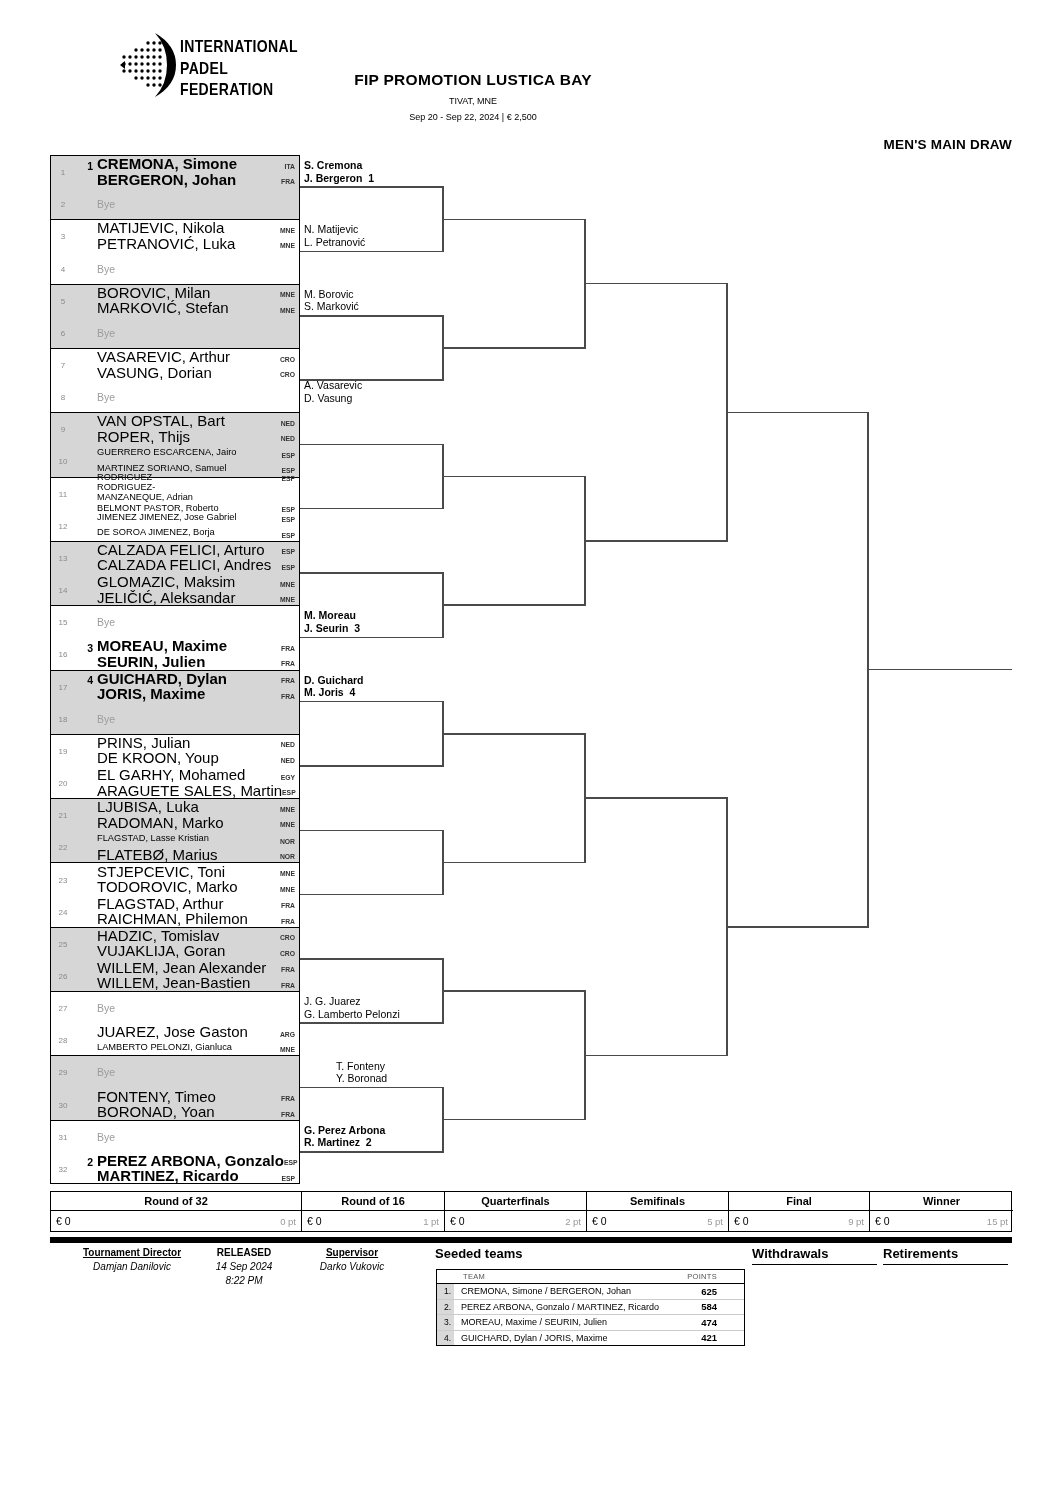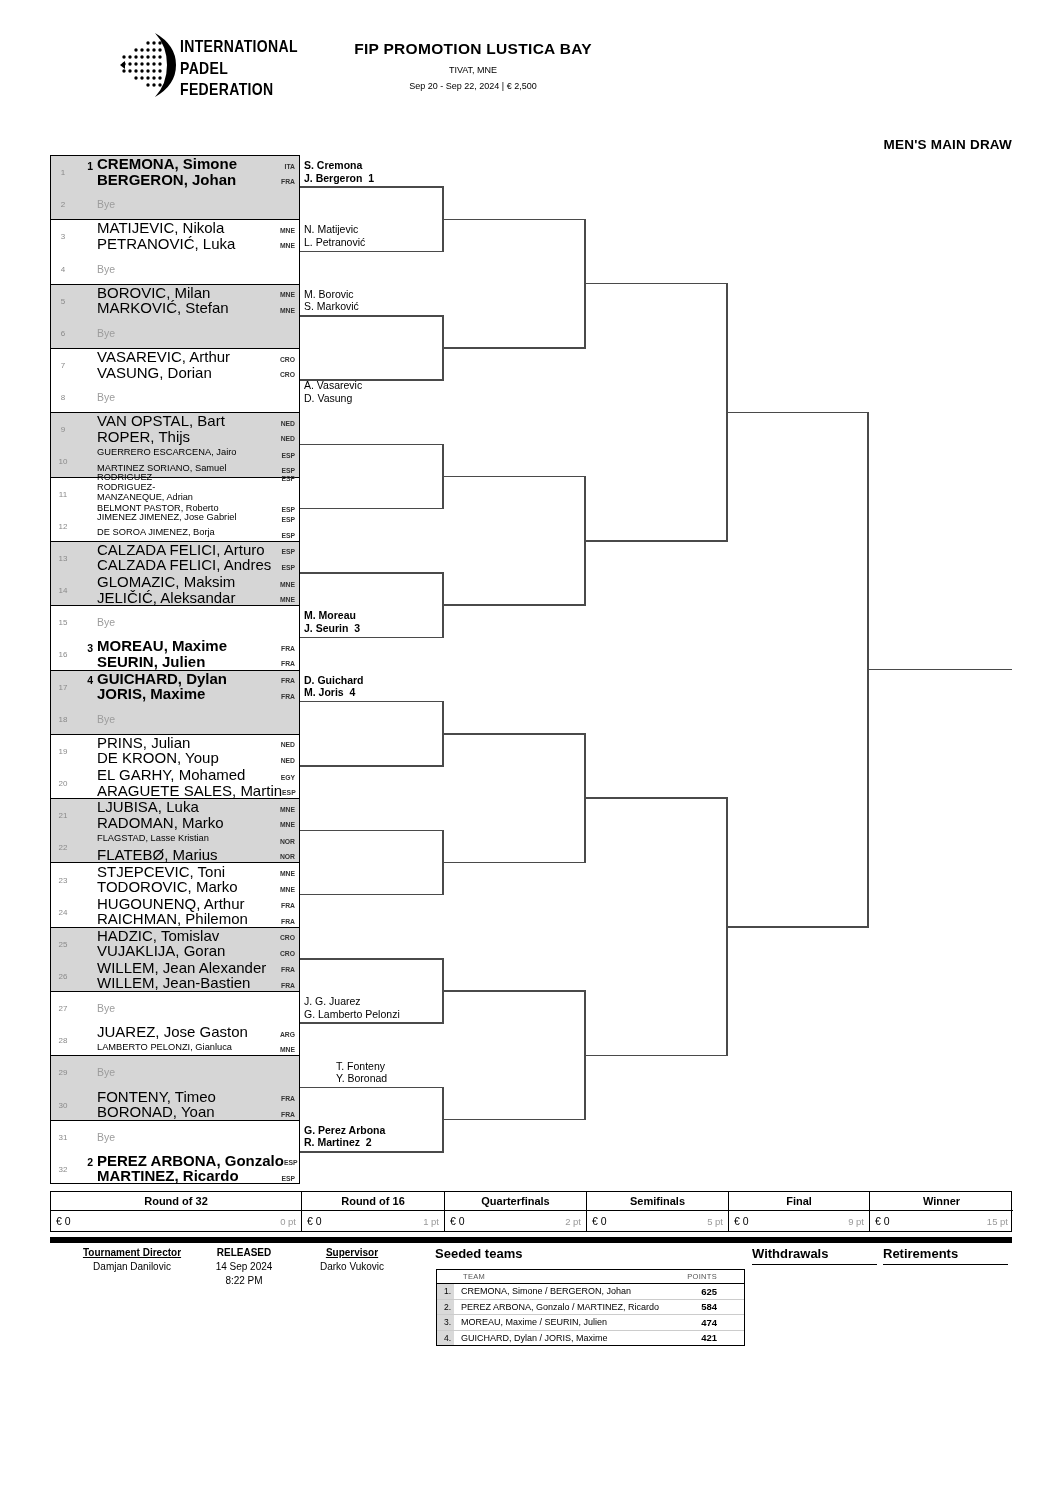--- a/index.html
+++ b/index.html
@@ -4,21 +4,21 @@
 <style>
   html,body{margin:0;padding:0;background:#888;}
   .page{position:relative;width:1058px;height:1497px;background:#fff;margin:0 auto;
         font-family:"Liberation Sans","DejaVu Sans",sans-serif;color:#000;overflow:hidden;}
   .abs{position:absolute;}
 
   
   .org-text{position:absolute;left:180px;top:36px;font-size:16.5px;font-weight:800;
             line-height:21.5px;transform:scaleX(.85);transform-origin:left top;letter-spacing:.4px;}
   .title-block{position:absolute;left:273px;top:40px;width:400px;text-align:center;}
-  .title-main{font-size:15.5px;font-weight:bold;letter-spacing:.3px;}
+  .title-main{font-size:15.5px;font-weight:bold;letter-spacing:.3px;margin-top:31px;}
   .title-sub{font-size:9px;margin-top:7px;}
   .title-dates{font-size:9px;margin-top:6px;}
   .draw-label{position:absolute;left:790px;top:137px;width:222px;text-align:right;
               font-size:13.5px;font-weight:bold;letter-spacing:.2px;}
 
   
   #entries{position:absolute;left:50px;top:155px;width:250px;height:1029px;
            border:1px solid #000;box-sizing:border-box;}
   .match{position:absolute;left:0;width:100%;box-sizing:border-box;border-bottom:1px solid #000;}
   .match:last-child{border-bottom:none;}
@@ -55,21 +55,21 @@
          font-size:11px;font-weight:bold;line-height:18px;}
   .rvals{position:relative;height:21px;font-size:10.5px;}
   .rprize{position:absolute;left:5px;top:4px;}
   .rpts{position:absolute;right:5px;top:5px;font-size:9.5px;color:#999;text-align:right;}
   #blackbar{position:absolute;left:50px;top:1237px;width:962px;height:6px;background:#000;}
 
   
   .info-block{position:absolute;text-align:center;font-size:10px;}
   .info-label{font-weight:bold;text-decoration:underline;}
   .info-label.nound{text-decoration:none;}
-  .info-line{margin-top:3px;}
+  .info-line{margin-top:3px;font-style:italic;}
   .seeded-title{position:absolute;left:435px;top:1246px;font-size:13px;font-weight:bold;}
   #seededtbl{position:absolute;left:436px;top:1269px;width:309px;border:1.5px solid #000;
              box-sizing:border-box;background:#fff;}
   .sthead{display:flex;height:13px;border-bottom:1px solid #000;align-items:center;
           font-size:7.5px;color:#555;letter-spacing:.3px;}
   .sthead .h1{padding-left:26px;flex:1;}
   .sthead .h2{padding-right:27px;}
   .strow{display:flex;height:14.5px;align-items:center;border-top:1px solid #ccc;}
   .strow:first-of-type{border-top:none;}
   .strank{width:17px;align-self:stretch;background:#d9d9d9;font-size:8.5px;
@@ -410,21 +410,21 @@
             <div class="player">
               <span class="pname">TODOROVIC, Marko</span>
               <span class="ctry">MNE</span>
             </div>
           </div>
         </div>
         <div class="entry" style="top: 32.1563px; height: 32.1563px;">
           <span class="pos">24</span>
           <div class="players">
             <div class="player">
-              <span class="pname">HUGOUNENQ, Arthur</span>
+              <span class="pname">FLAGSTAD, Arthur</span>
               <span class="ctry">FRA</span>
             </div>
             <div class="player">
               <span class="pname">RAICHMAN, Philemon</span>
               <span class="ctry">FRA</span>
             </div>
           </div>
         </div>
       </div>
       <div class="match shaded" style="top: 771.751px; height: 64.3126px;">

